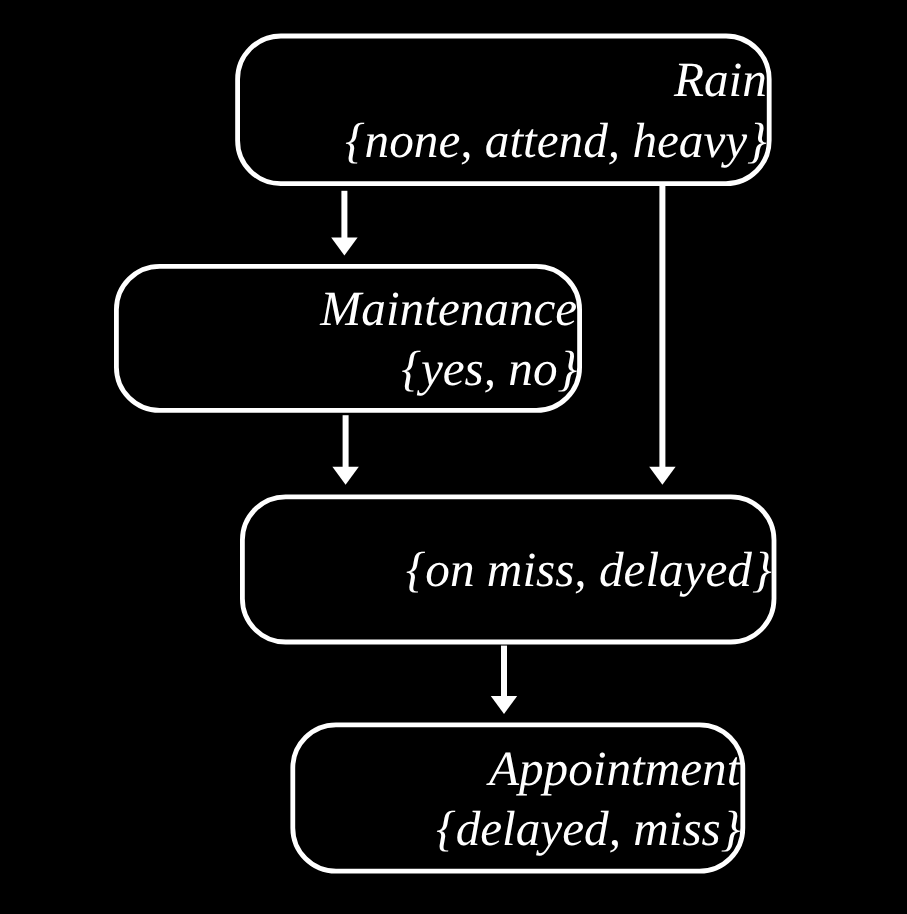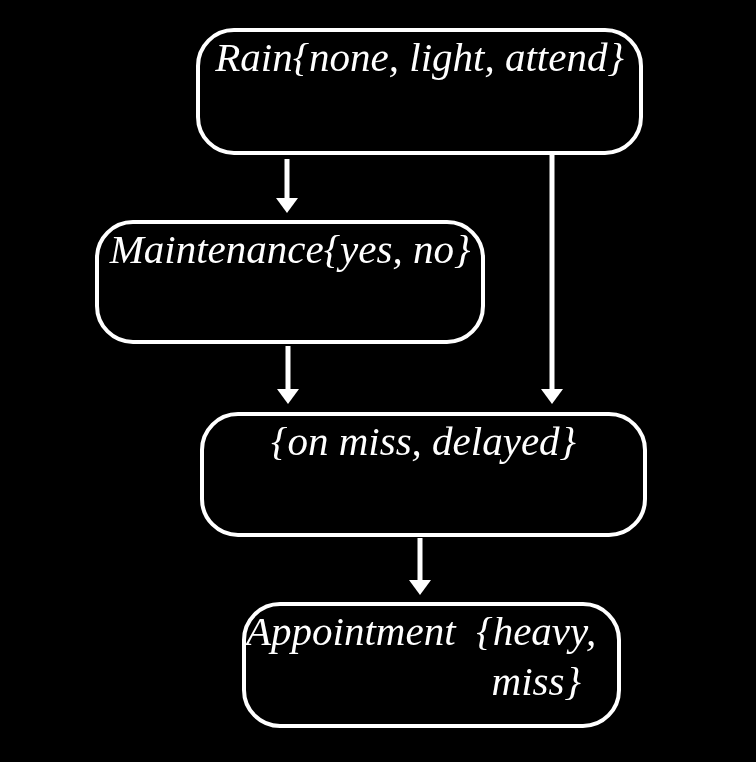--- a/index.html
+++ b/index.html
@@ -31,22 +31,22 @@
     stroke: none;
   }
   .node {
     position: absolute;
     box-sizing: border-box;
     border: 4px solid #ffffff;
     border-radius: 38px;
     background: #000000;
     color: #ffffff;
     display: flex;
-    flex-direction: row;
-    align-items: flex-start;
+    flex-direction: column;
+    align-items: flex-end;
     justify-content: center;
     text-align: center;
     font-style: italic;
     font-size: 41px;
     line-height: 1.22;
   }
   .node-rain        { left: 196px; top: 28px;  width: 447px; height: 127px; }
   .node-maintenance { left: 95px;  top: 220px; width: 390px; height: 124px; font-family: Liberation Serif, serif; }
   .node-train       { left: 200px; top: 412px; width: 447px; height: 125px; }
   .node-appointment { left: 242px; top: 602px; width: 379px; height: 126px; }
@@ -70,30 +70,30 @@
       <polygon class="edge-head" points="277,389 299,389 288,404"></polygon>
     </g>
     <g>
       <line class="edge-line" x1="420" y1="538" x2="420" y2="581"></line>
       <polygon class="edge-head" points="409,580 431,580 420,595"></polygon>
     </g>
   </svg>
 
   <div class="node node-rain">
     <div>Rain</div>
-    <div>{none, light, attend}</div>
+    <div>{none, attend, heavy}</div>
   </div>
 
   <div class="node node-maintenance">
     <div>Maintenance</div>
     <div>{yes, no}</div>
   </div>
 
   <div class="node node-train">
     <div>{on miss, delayed}</div>
   </div>
 
   <div class="node node-appointment">
     <div>Appointment</div>
-    <div>{heavy, miss}</div>
+    <div>{delayed, miss}</div>
   </div>
 
 </div>
 
 </body></html>

